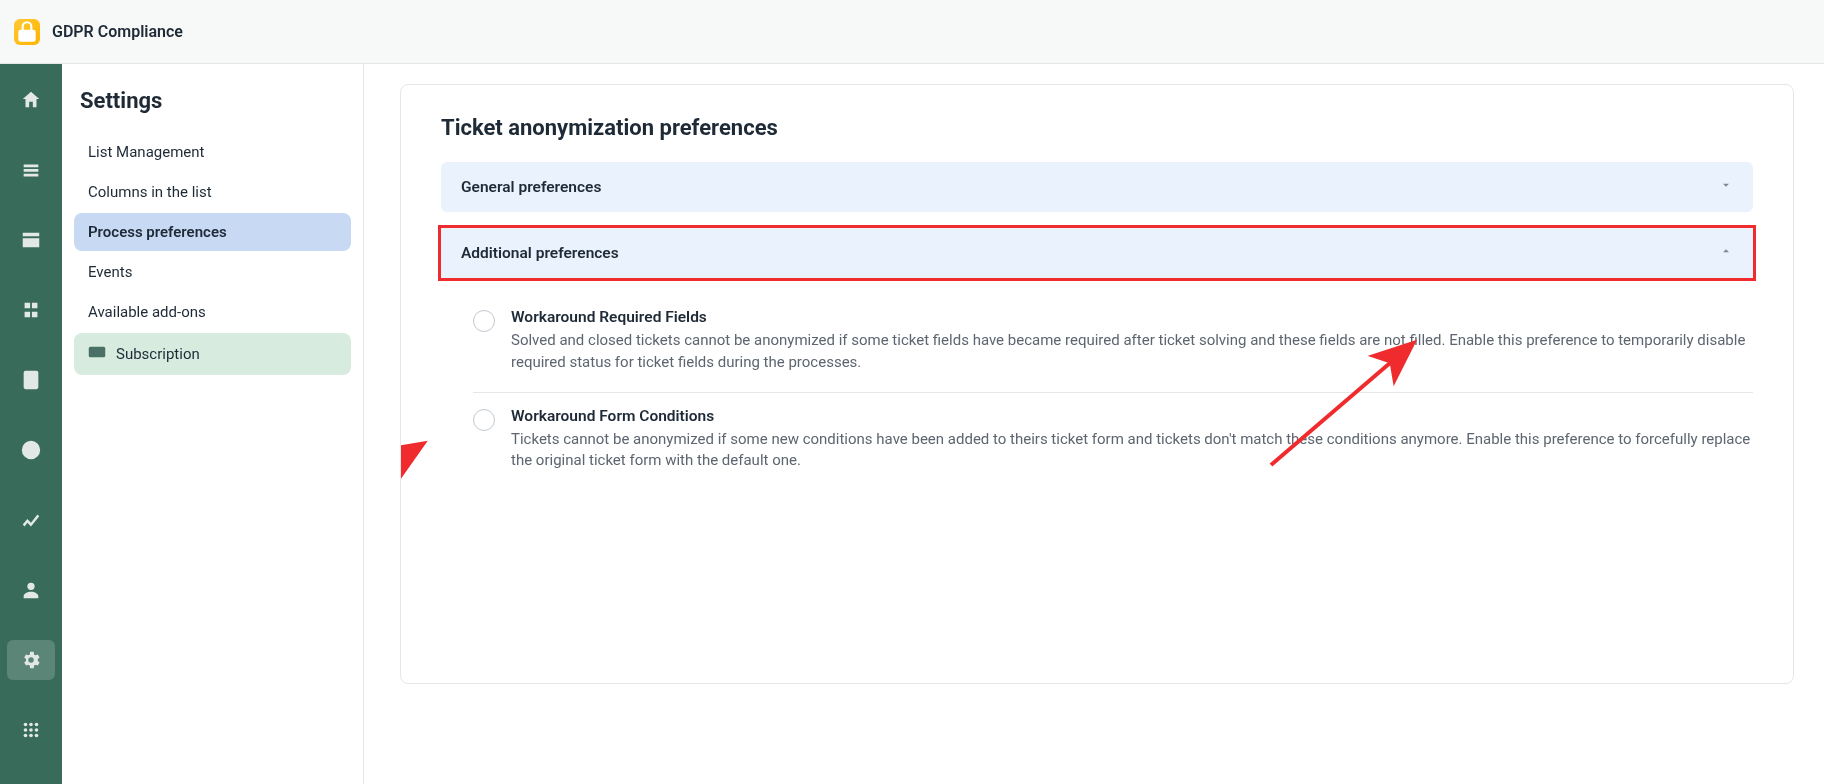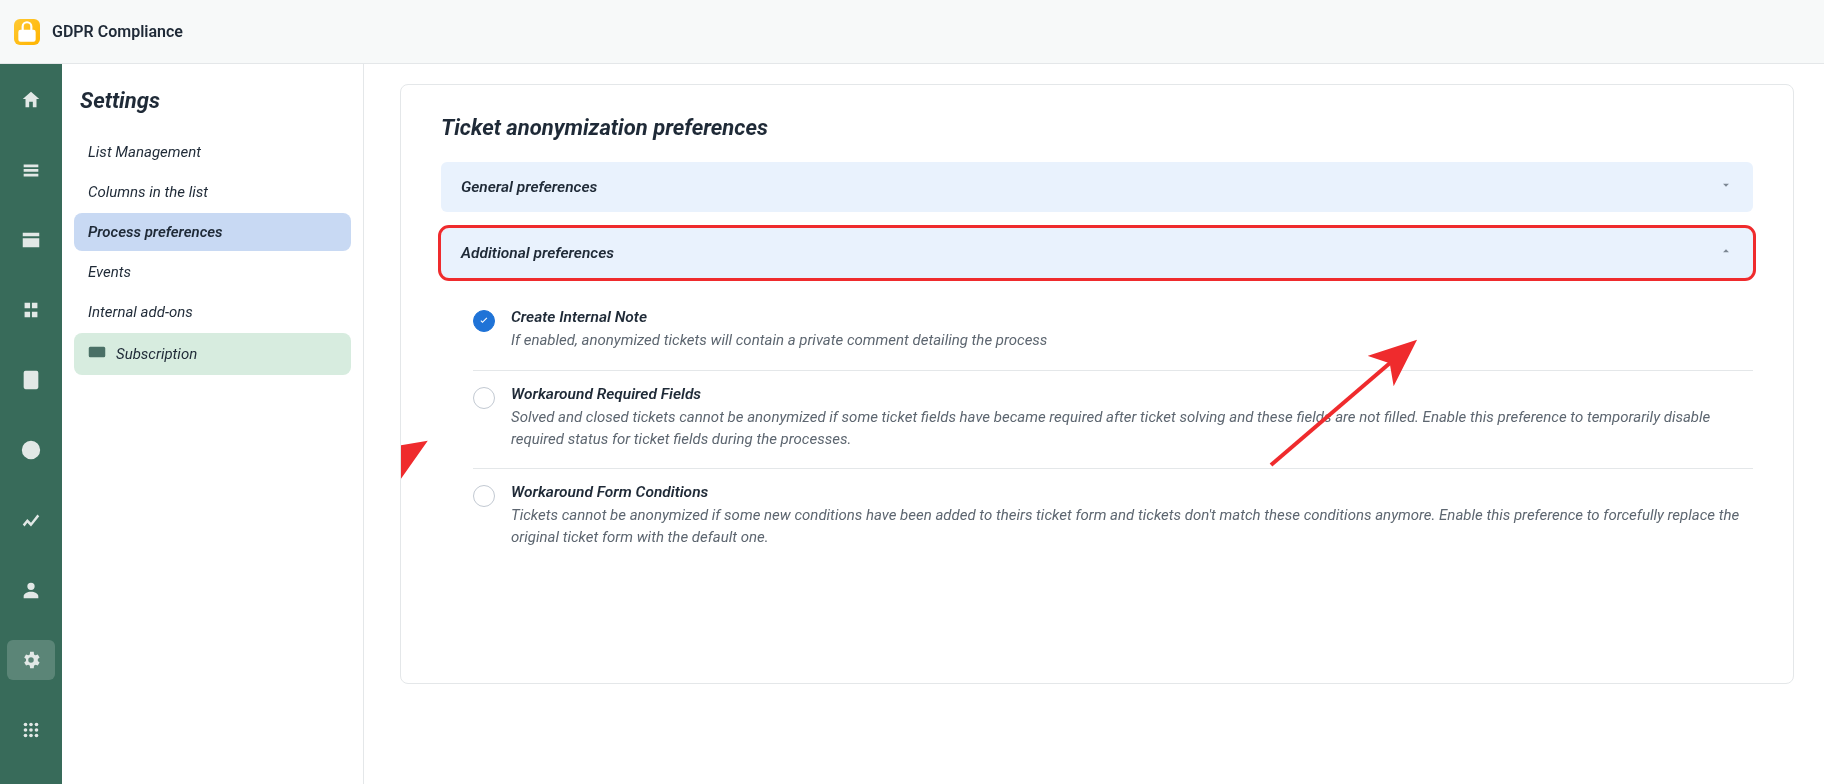--- a/index.html
+++ b/index.html
@@ -44,21 +44,21 @@
     width: 26px; height: 26px;
     background: linear-gradient(135deg,#ffc933,#ffb400);
     border-radius: 6px;
     display:flex; align-items:center; justify-content:center;
     margin-right: 12px;
     font-weight: 700; color:#fff; font-size:16px;
   }
   .app-title { font-weight: 600; font-size: 16px; }
   
   .body {
-    flex: 1; display: flex; min-height: 0; font-style: italic;
+    flex: 1; display: flex; min-height: 0;
   }
   
   .rail {
     width: 62px;
     background: var(--sidebar-bg);
     display: flex; flex-direction: column;
     align-items: center;
     padding-top: 16px;
     gap: 30px;
   }
@@ -124,21 +124,21 @@
     margin-bottom: 16px;
     display:flex; align-items:center; justify-content:space-between;
     cursor: pointer;
     font-weight: 600;
     font-size: 15.5px;
     position: relative;
     gap: 43px;
   }
   .accordion.highlight {
     outline: 3px solid var(--red);
-    border-radius: 8px;
+    border-radius: 0;
   }
   .chevron svg { width:14px; height:14px; fill:#7c8793; }
   
   .pref-list { margin: 10px 0 0 0; padding: 0 0 0 32px; }
   .pref {
     display:flex; gap:16px;
     padding: 14px 0 18px 0;
     border-bottom: 1px solid var(--border);
   }
   .pref:last-child { border-bottom: none; }
@@ -242,21 +242,21 @@
           </svg>
         </div>
     </div>
 
     <div class="settings-nav">
       <h1>Settings</h1>
       <div class="nav-item">List Management</div>
       <div class="nav-item">Columns in the list</div>
       <div class="nav-item selected">Process preferences</div>
       <div class="nav-item">Events</div>
-      <div class="nav-item">Internal add-ons</div>
+      <div class="nav-item">Available add-ons</div>
       <div class="nav-item subscription">
         <span class="icon">
           <svg width="18" height="18" viewBox="0 0 24 24" fill="#4a7066">
               <path d="M3 5h18a2 2 0 0 1 2 2v10a2 2 0 0 1-2 2H3a2 2 0 0 1-2-2V7a2 2 0 0 1 2-2zm0 4h18v2H3z"></path>
             </svg>
         </span>
         <span>Subscription</span>
       </div>
     </div>
 
@@ -273,31 +273,20 @@
 
 
         <div class="accordion highlight">
           <span>Additional preferences</span>
           <span class="chevron"><svg viewBox="0 0 24 24">
                 <path d="M7 14l5-5 5 5z"></path>
               </svg></span>
         </div>
 
         <div class="pref-list">
-          <div class="pref">
-            <div class="check checked">
-              <svg viewBox="0 0 24 24">
-                  <path d="M9 16l-4-4 1.5-1.5L9 13l8-8L18.5 6.5z"></path>
-                </svg>
-            </div>
-            <div class="pref-body">
-              <div class="pref-title">Create Internal Note</div>
-              <div class="pref-desc">If enabled, anonymized tickets will contain a private comment detailing the process</div>
-            </div>
-          </div>
           <div class="pref">
             <div class="check"></div>
             <div class="pref-body">
               <div class="pref-title">Workaround Required Fields</div>
               <div class="pref-desc">Solved and closed tickets cannot be anonymized if some ticket fields have became required after ticket solving and these fields are not filled. Enable this preference to temporarily disable required status for ticket fields during the processes.</div>
             </div>
           </div>
           <div class="pref">
             <div class="check"></div>
             <div class="pref-body">

